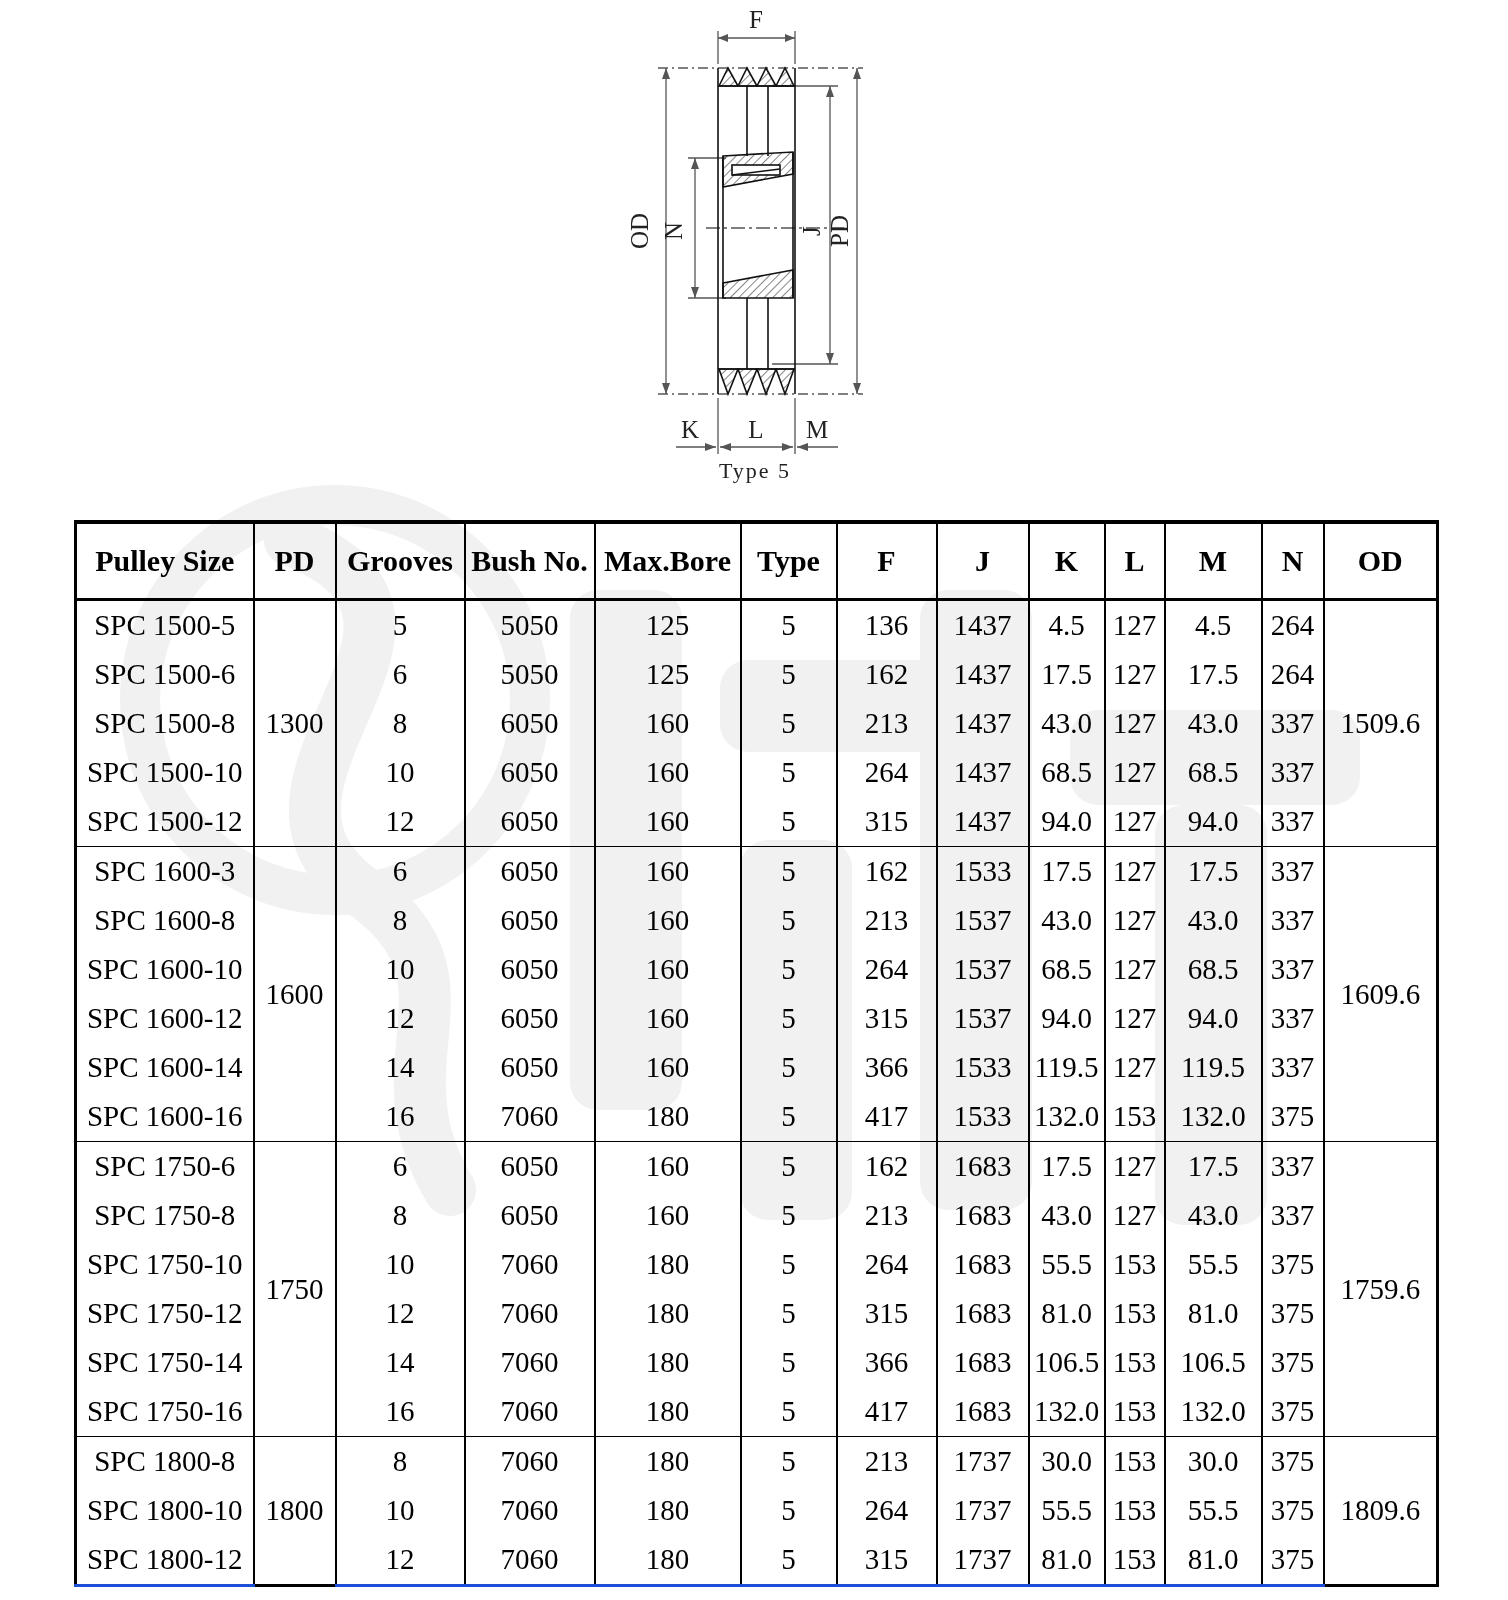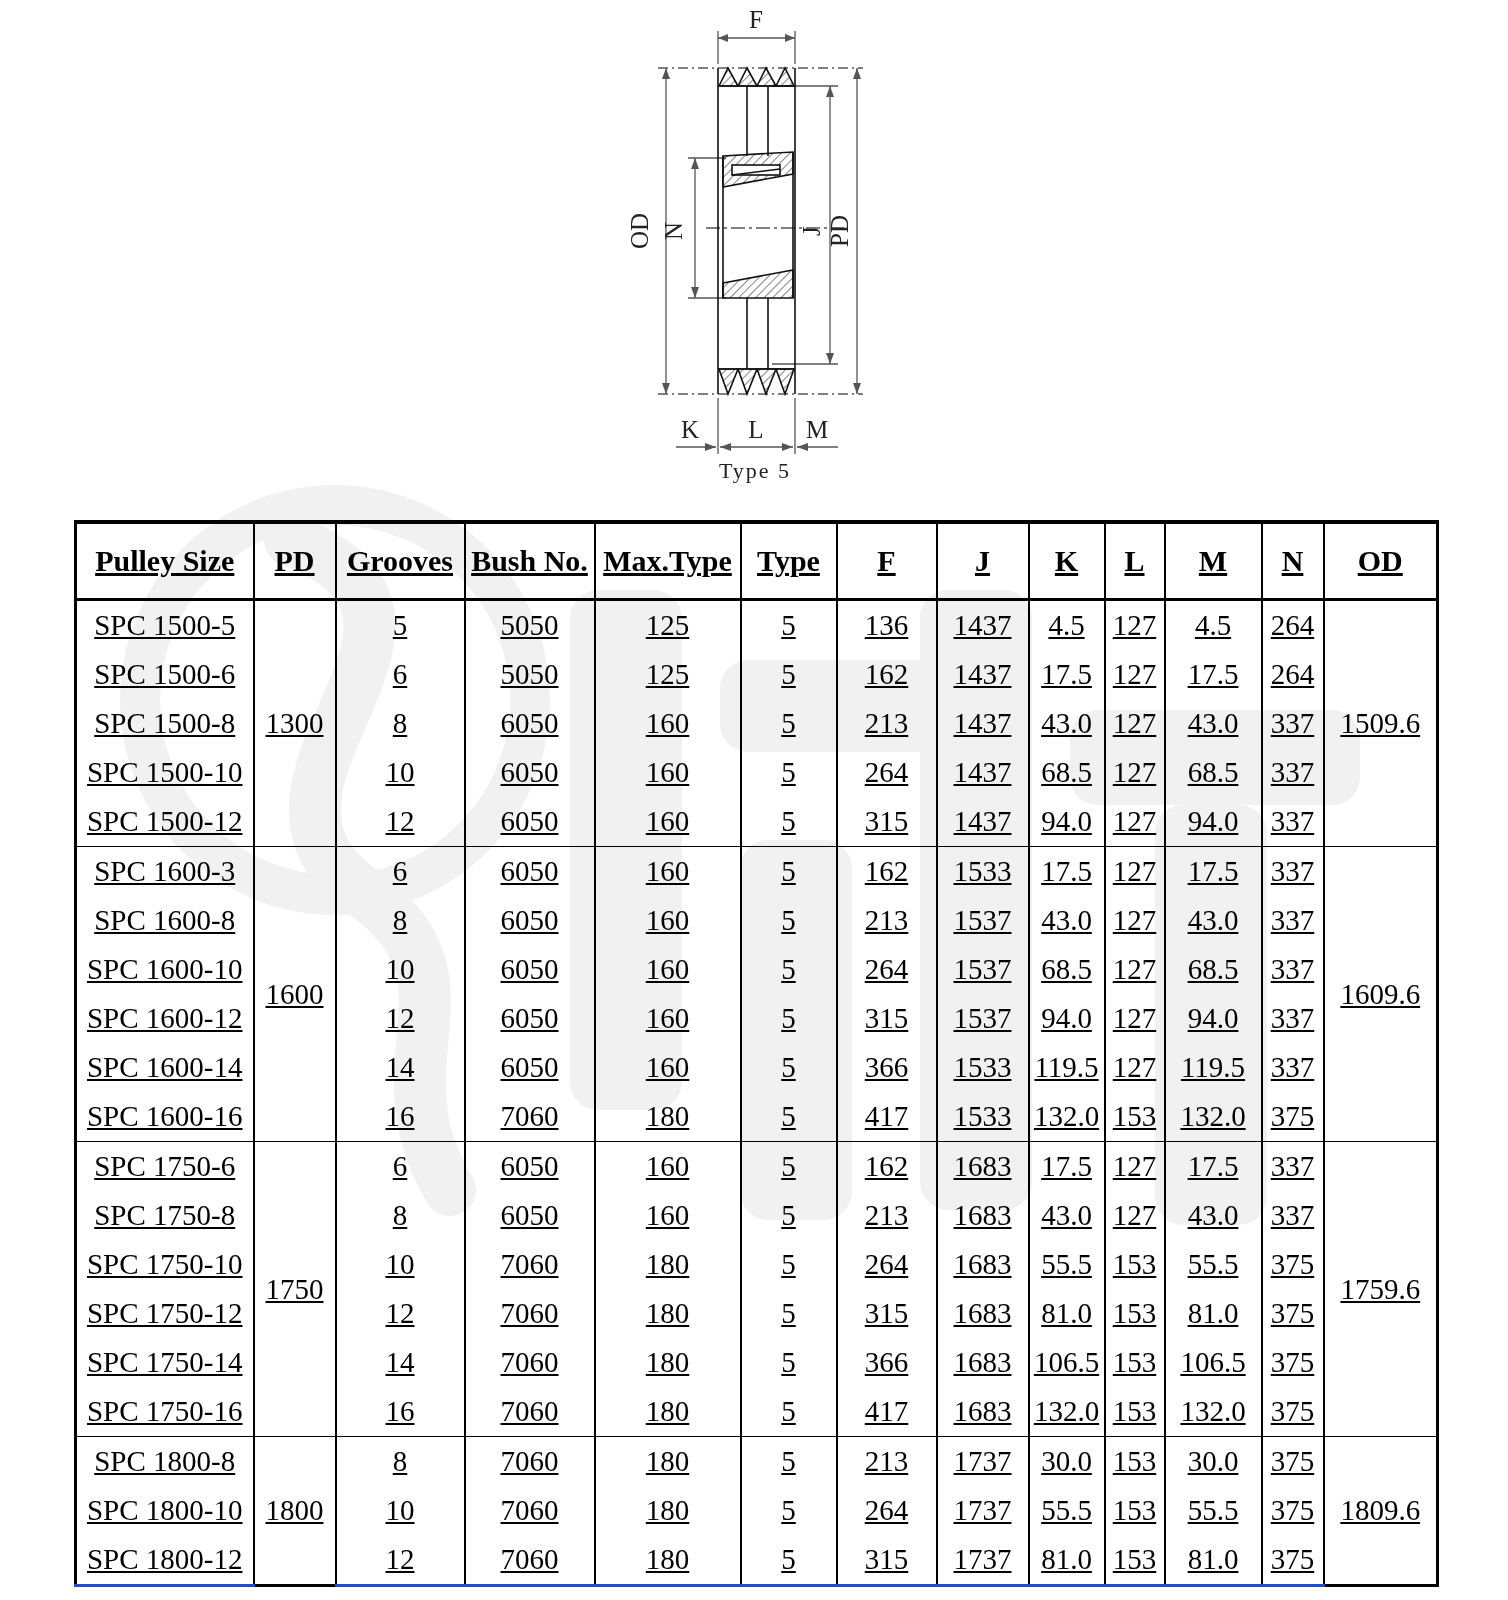--- a/index.html
+++ b/index.html
@@ -12,21 +12,21 @@
 
   
   #drawing{position:absolute;left:620px;top:6px;width:270px;z-index:2;}
   #drawing svg{display:block;}
   #type-caption{width:270px;text-align:center;font-size:22px;letter-spacing:2px;
                 margin-top:2px;color:#222;}
 
   
   #spec-table{position:absolute;left:74px;top:520px;z-index:1;
               border-collapse:collapse;table-layout:fixed;width:1362px;
-              background:transparent;text-decoration:underline;}
+              background:transparent;}
   #spec-table th{border:2px solid #000;border-top:4px solid #000;border-bottom:3px solid #000;
                  height:74px;font-size:30px;font-weight:bold;text-align:center;padding:0;}
   #spec-table td{border-left:2px solid #000;border-right:2px solid #000;
                  height:49px;font-size:29px;text-align:center;vertical-align:middle;
                  padding:0;background:transparent;}
   #spec-table{border:3px solid #000;}
   #spec-table tr.group-start td{border-top:1px solid #000000;}
   #spec-table tbody tr:last-child td{border-bottom:3px solid #1d4ed8;}
 </style>
 </head>
@@ -161,21 +161,21 @@
         <col style="width:97px">
         <col style="width:62px">
       <col style="width:114px">
     </colgroup>
     <thead>
         <tr>
           <th>Pulley Size</th>
           <th>PD</th>
           <th>Grooves</th>
           <th>Bush No.</th>
-          <th>Max.Type</th>
+          <th>Max.Bore</th>
           <th>Type</th>
           <th>F</th>
           <th>J</th>
           <th>K</th>
           <th>L</th>
           <th>M</th>
           <th>N</th>
           <th>OD</th>
         </tr>
       </thead>

